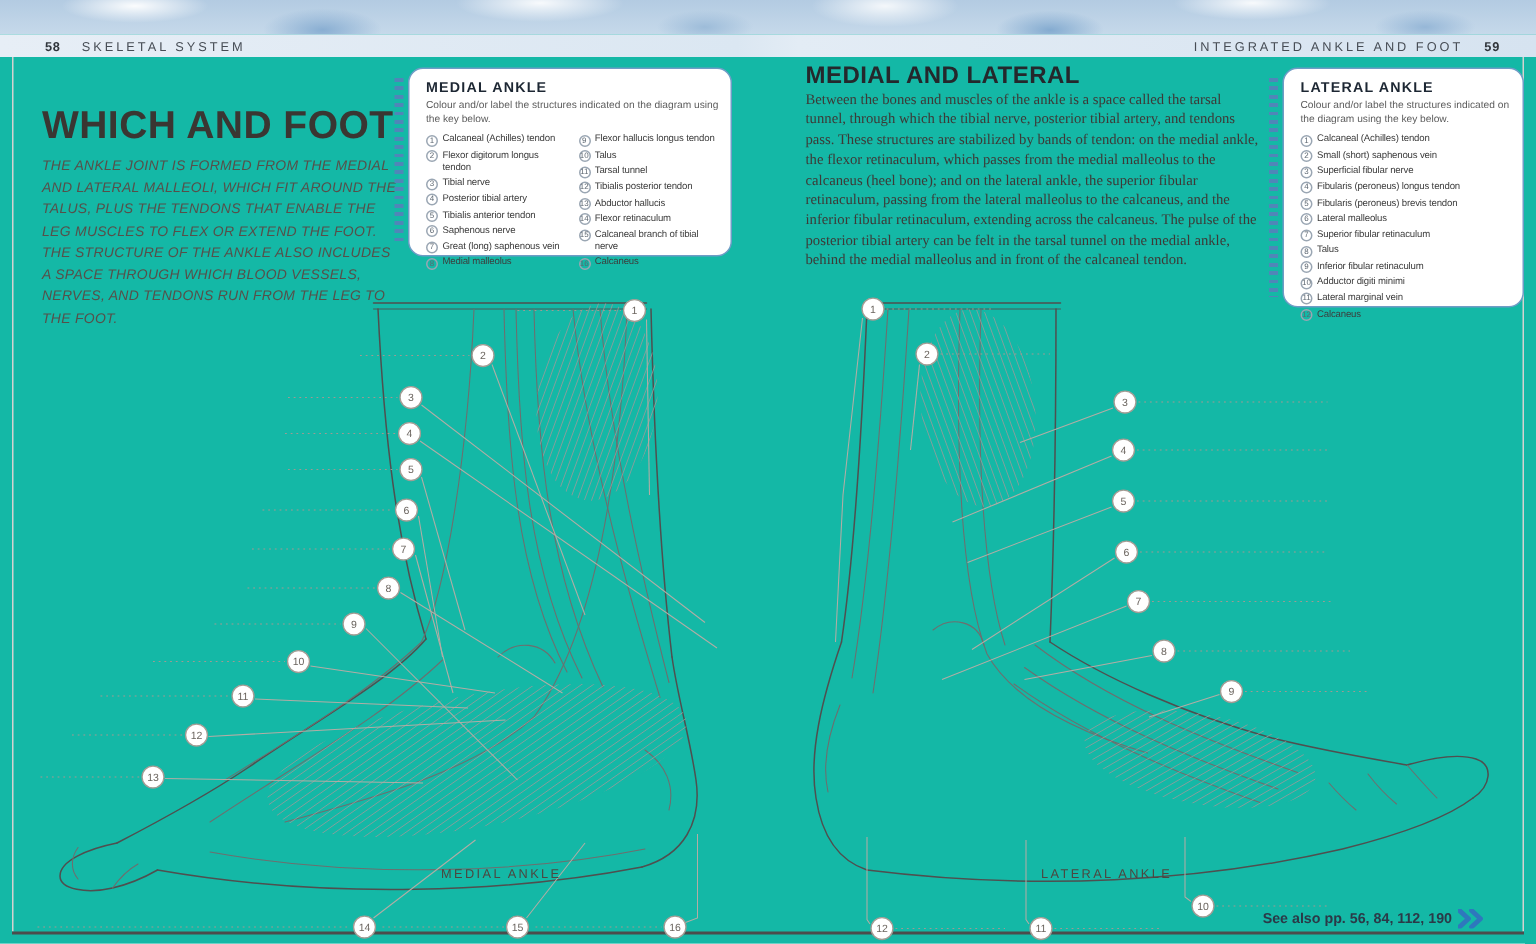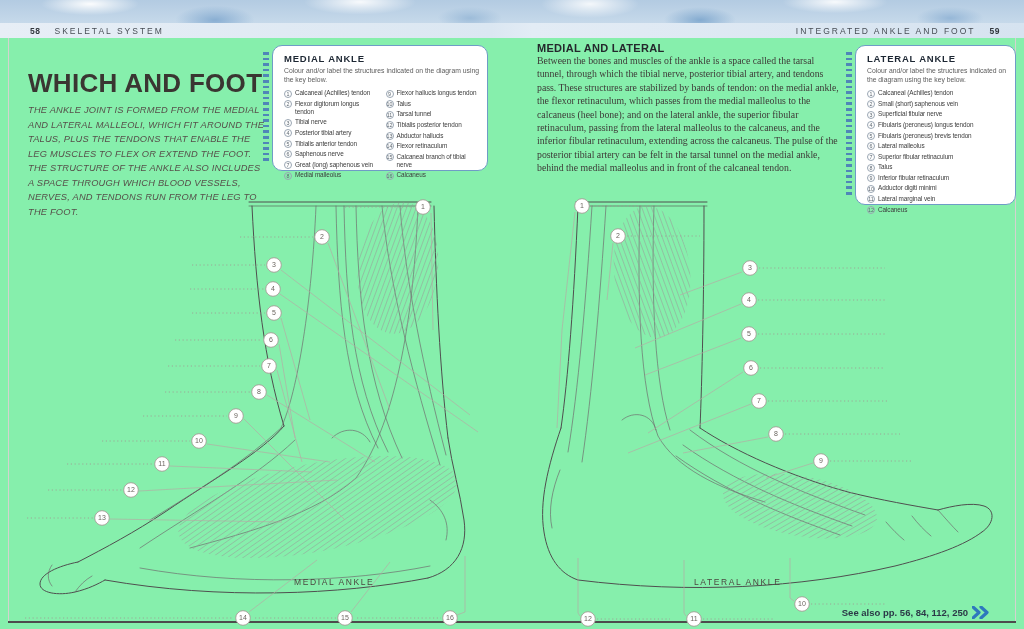--- a/index.html
+++ b/index.html
@@ -1,18 +1,18 @@
 <!DOCTYPE html>
 <html><head>
 <meta charset="utf-8">
 <style>
   * { margin:0; padding:0; box-sizing:border-box; }
   html,body { width:1024px; height:629px; background:#fff; overflow:hidden;
     font-family:"Liberation Sans", sans-serif; }
-  #page { position:absolute; inset:0; width:1024px; height:629px; background:#86efac; }
+  #page { position:absolute; inset:0; width:1024px; height:629px; background:#14b8a6; }
 
   
   .band { position:absolute; left:0; top:0; width:1024px; height:23px;
     background:
       radial-gradient(ellipse 70px 16px at 90px 4px,  rgba(255,255,255,.95), rgba(255,255,255,0) 70%),
       radial-gradient(ellipse 55px 20px at 215px 20px, #89aed2, rgba(137,174,210,0) 72%),
       radial-gradient(ellipse 80px 18px at 360px 2px,  rgba(255,255,255,.9), rgba(255,255,255,0) 70%),
       radial-gradient(ellipse 46px 16px at 470px 18px, #9dbcd9, rgba(157,188,217,0) 70%),
       radial-gradient(ellipse 70px 20px at 590px 4px,  rgba(255,255,255,.85), rgba(255,255,255,0) 70%),
       radial-gradient(ellipse 50px 18px at 700px 20px, #84abd0, rgba(132,171,208,0) 72%),
@@ -51,21 +51,21 @@
   .klabel { font-size:6.4px; line-height:8.2px; color:#3c3c3c; letter-spacing:-0.1px; }
   .two-col { display:flex; gap:8px; }
   .two-col > div { flex:1 1 0; min-width:0; }
   #medial-key  { left:272px; top:45px; width:216px; height:126px; }
   #lateral-key { left:855px; top:45px; width:161px; height:160px; }
   #medial-key .klabel { max-width:92px; }
   #lateral-key .klabel { max-width:132px; }
 
   
   .article { position:absolute; left:537px; top:42px; width:305px; }
-  .article h2 { font-size:11px; font-weight:bold; letter-spacing:.3px; color:#24282c; }
+  .article h2 { font-size:16px; font-weight:bold; letter-spacing:.3px; color:#24282c; }
   .article p { margin-top:0; font-family:"Liberation Serif", serif; font-size:9.8px;
     line-height:13.4px; color:#3d3a37; }
 
   
   .caption { position:absolute; font-size:8.5px; letter-spacing:1.6px; color:#4c4740; }
   #cap-medial  { left:294px; top:577px; }
   #cap-lateral { left:694px; top:577px; }
   .seealso { position:absolute; right:34px; top:606px; display:flex; align-items:center; gap:4px;
     font-size:9.5px; font-weight:bold; color:#2b3947; }
 
@@ -691,20 +691,20 @@
           <circle cx="588" cy="619" r="7.3" fill="#fff" stroke="#a39c94" stroke-width="0.9"></circle>
           <text x="588" y="621.4" text-anchor="middle" font-size="7px" fill="#6b655f">12</text>
         </g>
       </g>
   </svg>
 
   <div class="caption" id="cap-medial">MEDIAL ANKLE</div>
   <div class="caption" id="cap-lateral">LATERAL ANKLE</div>
 
   <div class="seealso">
-    <span>See also pp. 56, 84, 112, 250</span>
+    <span>See also pp. 56, 84, 112, 190</span>
     <svg width="18" height="13" viewBox="0 0 18 13">
       <path d="M1,1 L7,6.5 L1,12" stroke="#2e78bd" stroke-width="3.2" fill="none" stroke-linecap="round" stroke-linejoin="round"></path>
       <path d="M9,1 L15,6.5 L9,12" stroke="#2e78bd" stroke-width="3.2" fill="none" stroke-linecap="round" stroke-linejoin="round"></path>
     </svg>
   </div>
 
 </div>
 
 </body></html>

